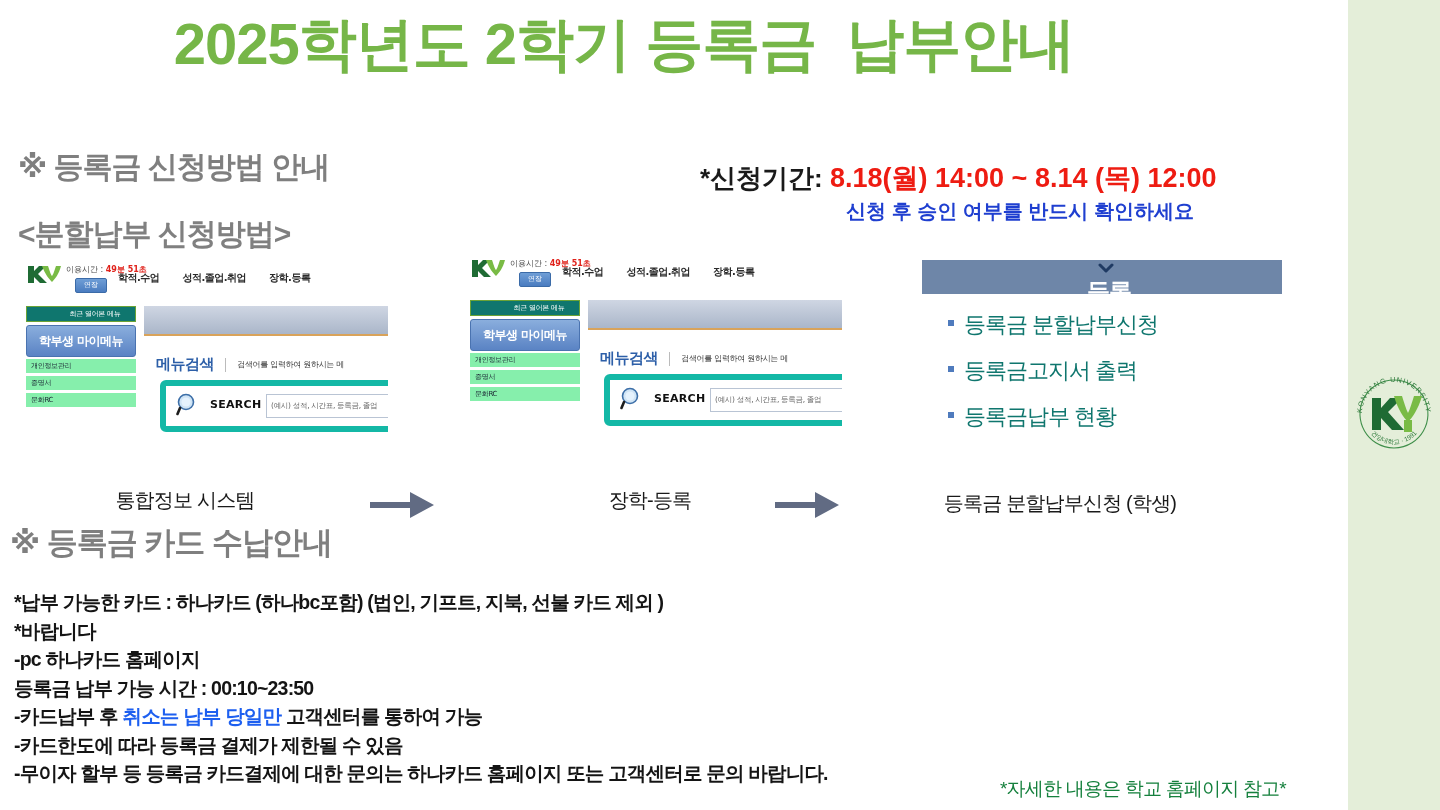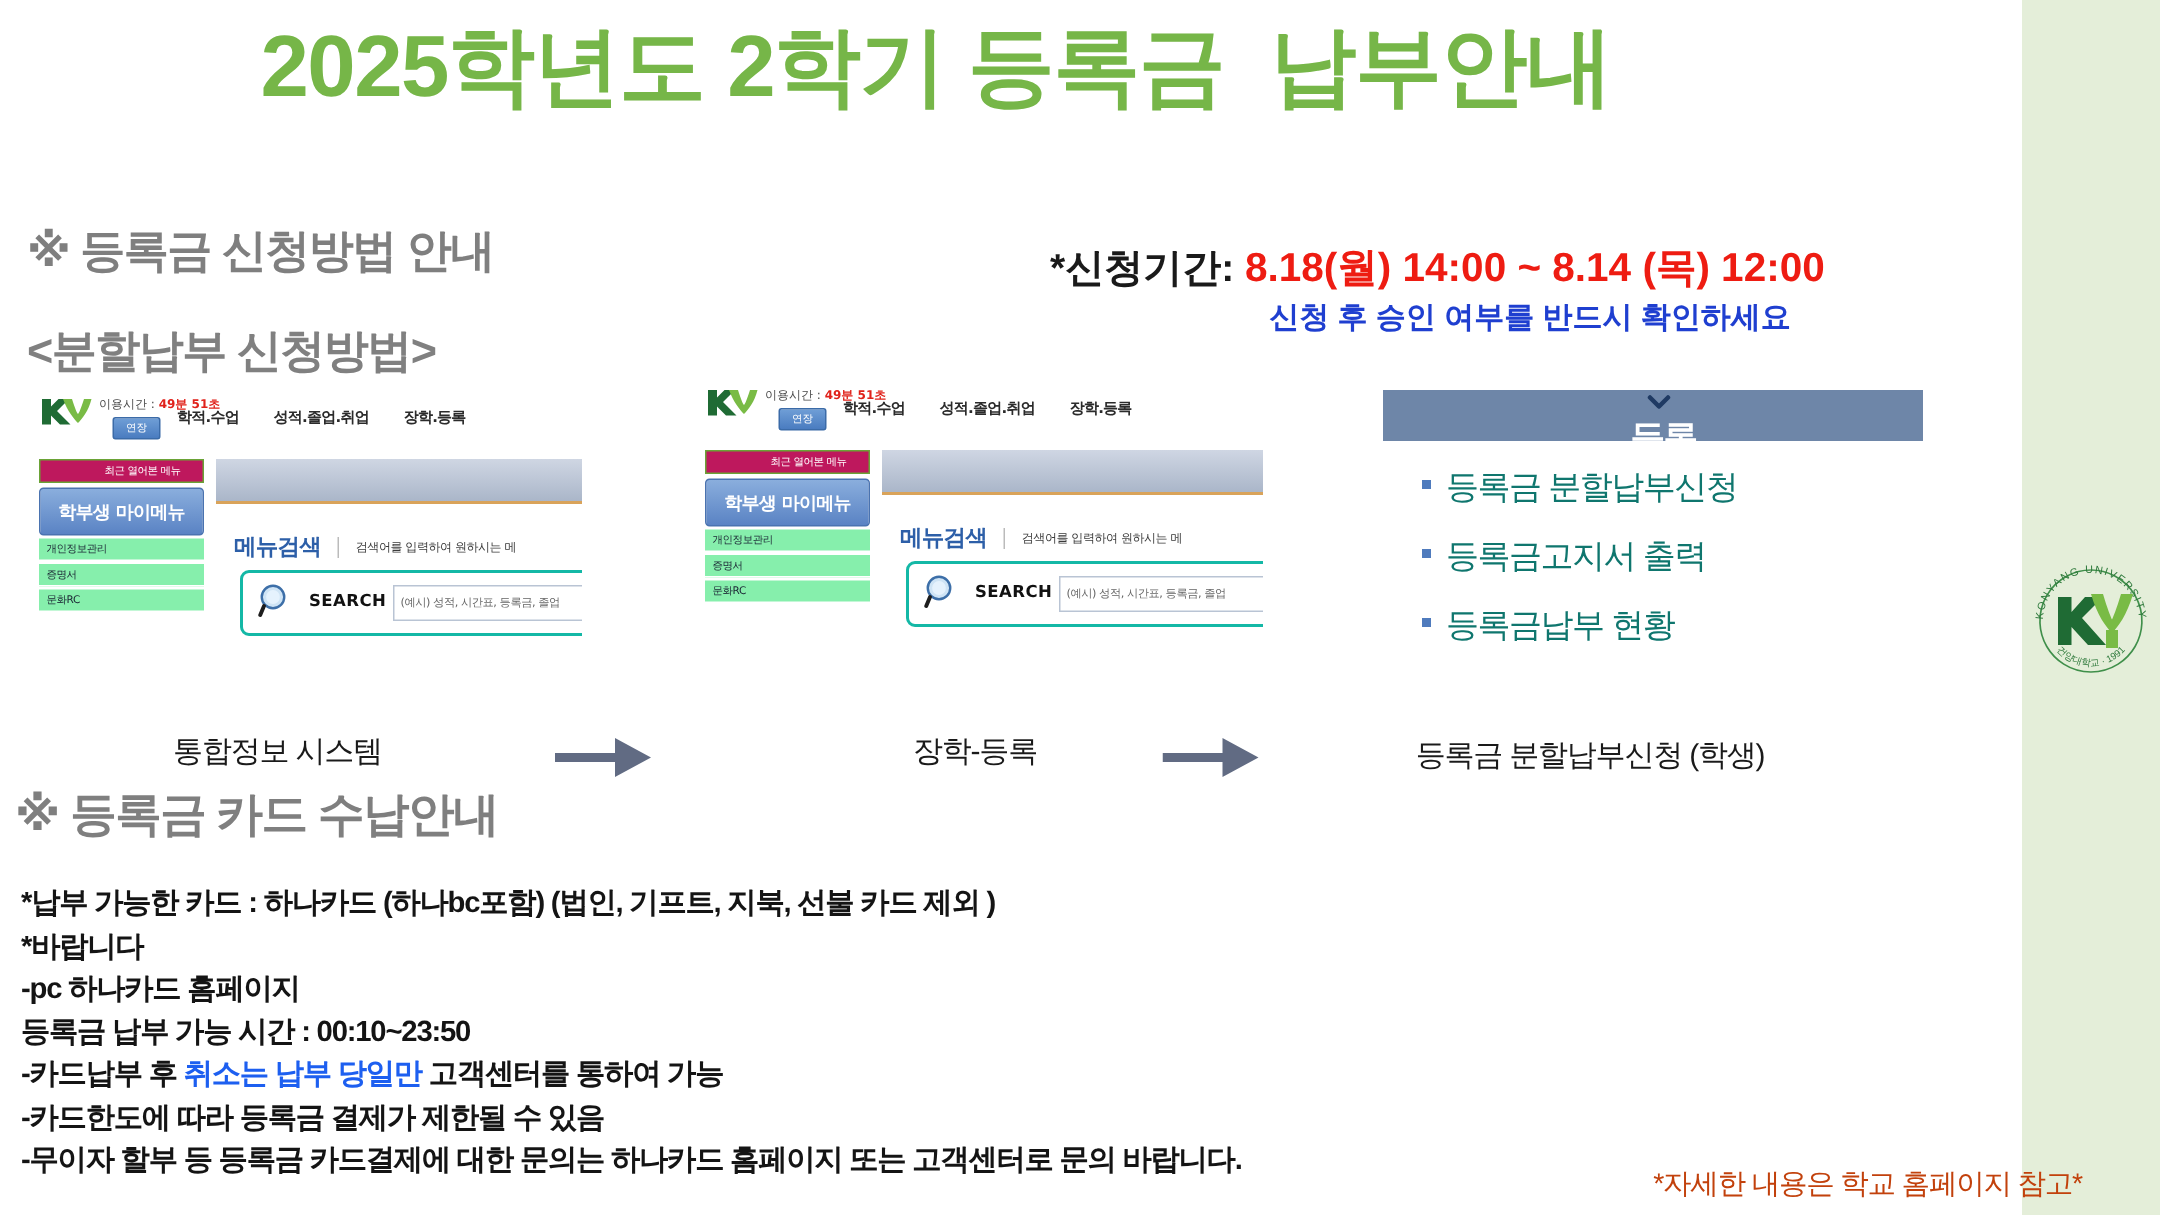--- a/index.html
+++ b/index.html
@@ -72,21 +72,21 @@
     color:#fff;font-size:7px;line-height:13px;text-align:center;
   }
   .nav{position:absolute;top:8px;left:100px;white-space:nowrap;}
   .nav span{
     display:inline-block;font-size:10px;font-weight:bold;color:#2b2b2b;
     margin-right:18px;letter-spacing:-0.5px;
   }
 
   .shot .sidebar{position:absolute;left:8px;top:48px;width:110px;}
   .recent-bar{
-    height:14px;background:#be185d;border:1px solid #6aa336;
+    height:14px;background:#0f766e;border:1px solid #6aa336;
     color:#fff;font-size:7px;line-height:14px;text-align:center;letter-spacing:-0.3px;padding-left:28px;
   }
   .mymenu{
     margin-top:3px;height:30px;
     background:linear-gradient(#8aaedd,#5a83c4);
     border:1px solid #4a73b0;border-radius:3px;
     color:#fff;font-size:12px;font-weight:bold;line-height:30px;text-align:center;
     letter-spacing:-0.5px;
   }
   .side-item{
@@ -98,21 +98,21 @@
   .banner{height:28px;background:linear-gradient(#cfd6e3,#aab6c9);border-bottom:2px solid #d9a35a;}
   .menusearch-row{position:absolute;left:12px;top:48px;white-space:nowrap;}
   .ms-title{
     font-size:15px;font-weight:bold;color:#2d5fa8;letter-spacing:-0.5px;
     display:inline-block;vertical-align:middle;
   }
   .ms-div{display:inline-block;width:1px;height:14px;background:#bbb;margin:0 6px;vertical-align:middle;}
   .ms-desc{font-size:8px;color:#3a3a3a;display:inline-block;vertical-align:middle;letter-spacing:-0.3px;}
   .searchbox{
     position:absolute;left:16px;top:74px;width:300px;height:40px;
-    border:2px solid #14b8a6;border-radius:6px;background:#fff;
+    border:6px solid #14b8a6;border-radius:6px;background:#fff;
   }
   .mag{position:absolute;left:10px;top:7px;width:24px;height:24px;}
   .search-word{
     position:absolute;left:44px;top:12px;font-size:11px;font-weight:bold;color:#111;
     letter-spacing:0.3px;
   }
   .search-input{
     position:absolute;left:100px;top:8px;width:190px;height:22px;
     border:1px solid #b9c4d4;background:#fff;
     font-size:7.5px;color:#666;line-height:22px;padding-left:4px;
@@ -149,23 +149,23 @@
 
   
   .card-block{
     position:absolute;left:14px;top:588px;width:1000px;
     font-size:19.5px;font-weight:bold;color:#141414;
     line-height:28.5px;letter-spacing:-0.8px;white-space:nowrap;
   }
   .card-block .hl{color:#1d5ff0;}
 
   .footnote{
-    position:absolute;left:1048px;top:776px;width:340px;
-    font-size:19px;color:#c2410c;letter-spacing:-0.8px;
-    text-align:right;white-space:nowrap;
+    position:absolute;left:1000px;top:776px;width:340px;
+    font-size:19px;color:#15803d;letter-spacing:-0.8px;
+    text-align:left;white-space:nowrap;
   }
 </style>
 </head>
 <body>
 
 <div class="slide">
 
   <div class="side-panel"></div>
   <div class="emblem">
     <svg viewBox="0 0 84 104" width="84" height="104">

